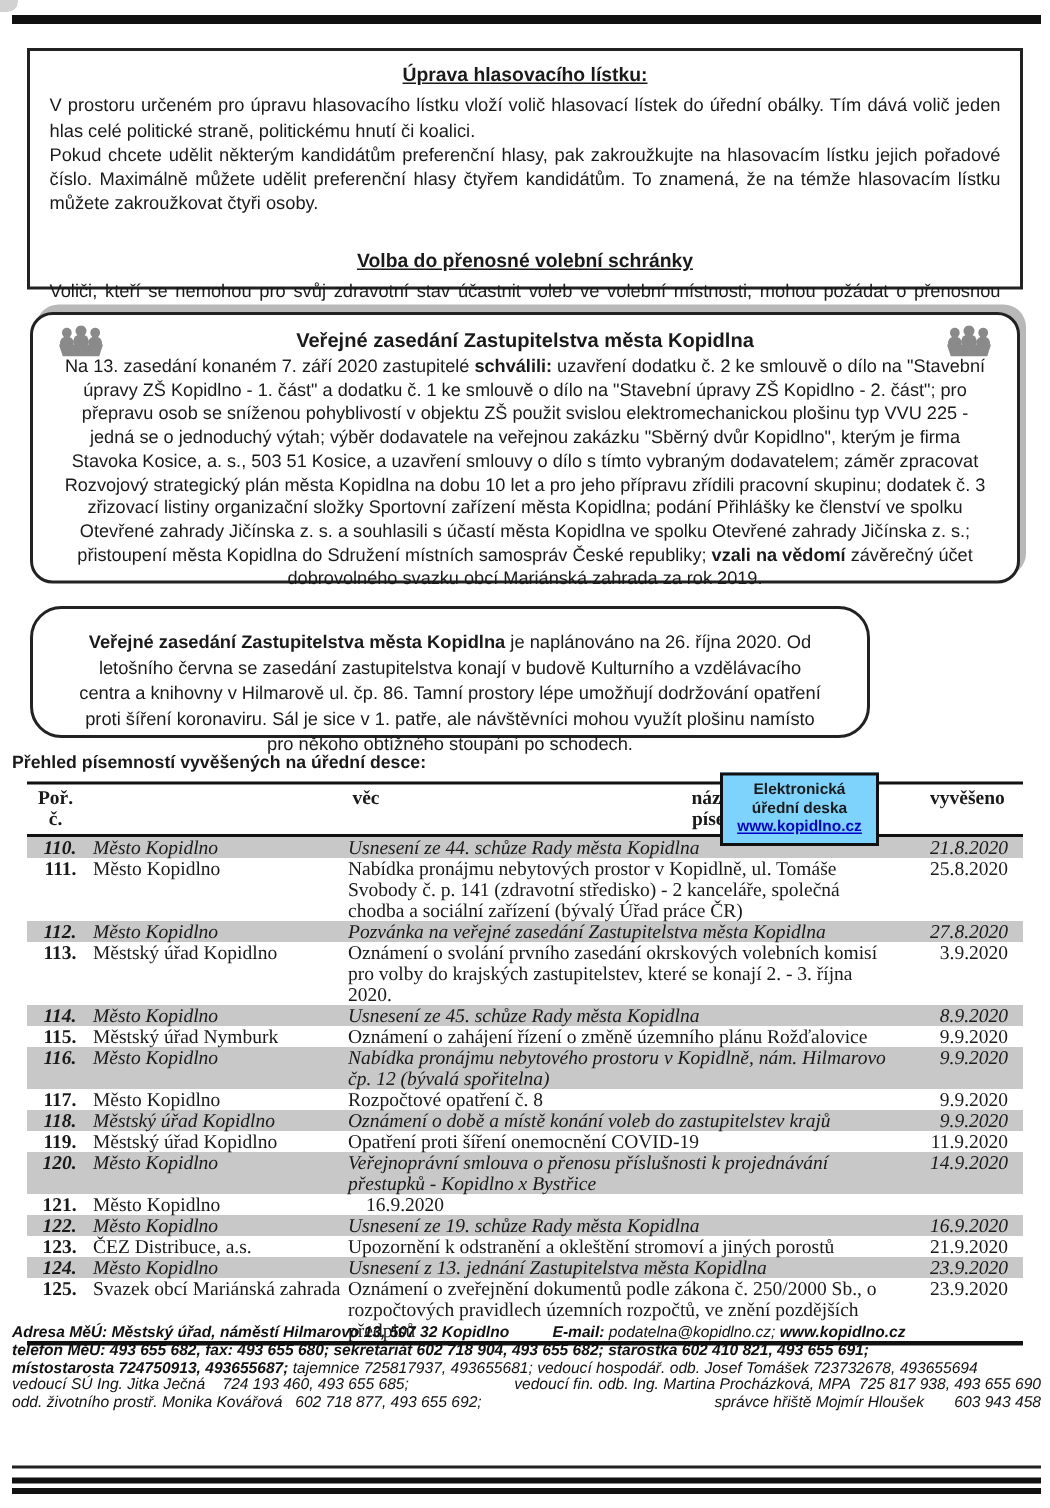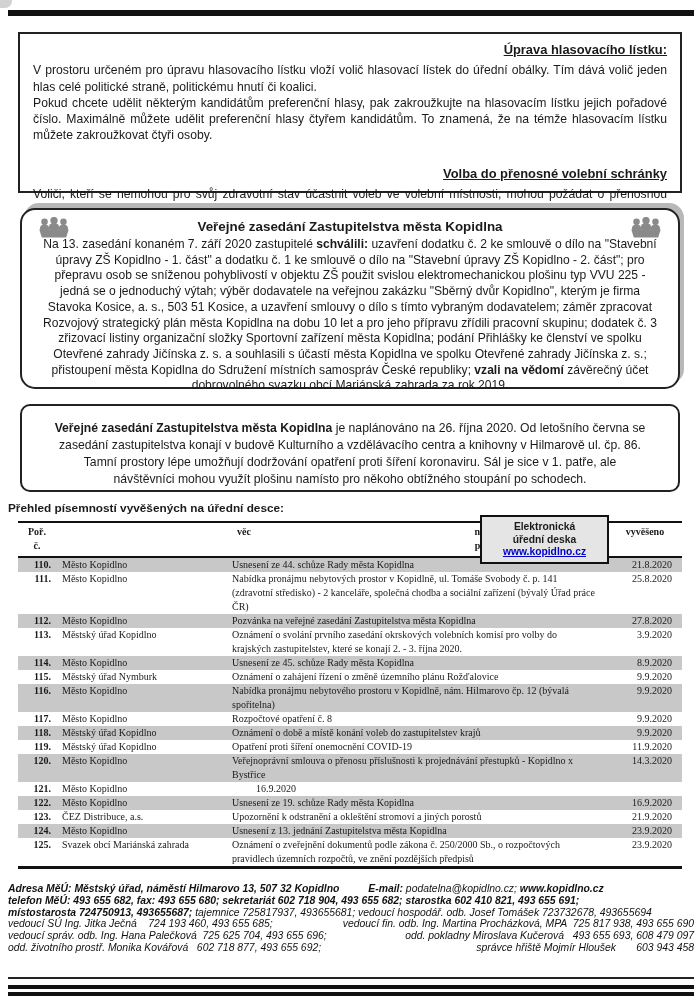--- a/index.html
+++ b/index.html
@@ -16,72 +16,72 @@
   
   .top-rule{left:8px;top:10px;width:686px;height:6px;background:#111;}
 
   
   .box1{
     left:18px;top:32px;width:664px;height:161px;box-sizing:border-box;
     border:2px solid #222;padding:6px 13px 4px;
     font-size:12.2px;line-height:16.3px;text-align:justify;
   }
   .box1 h3{
-    font-size:12.9px;margin:2px 0 4px;text-decoration:underline;text-align:right;
+    font-size:12.9px;margin:2px 0 4px;text-decoration:underline;text-align:center;
   }
   .box1 h3.second{margin-top:22px;}
   .box1 p{margin:0;}
 
   
   .box2{
     left:20px;top:208px;width:660px;height:181px;box-sizing:border-box;
     border:2px solid #222;border-radius:15px;background:#fff;
     box-shadow:4px -5px 0 #b8b8b8;
     padding:8px 18px 0;text-align:center;
   }
   .box2 .title{font-size:13.4px;font-weight:bold;margin:1px 0 3px;}
   .box2 .body{font-size:12.1px;line-height:15.7px;margin:0;}
   .meeting-icon{position:absolute;width:36px;height:21px;top:7px;}
   .meeting-icon.left{left:14px;}
   .meeting-icon.right{right:14px;}
   .meeting-icon svg{width:100%;height:100%;fill:#8a8a8a;}
 
   
   .box3{
-    left:20px;top:404px;width:660px;height:88px;box-sizing:border-box;
-    border:2px solid #222;border-radius:10px;background:#fff;
+    left:20px;top:404px;width:560px;height:88px;box-sizing:border-box;
+    border:2px solid #222;border-radius:21px;background:#fff;
     padding:14px 30px 0;text-align:center;
     font-size:12.2px;line-height:17px;
   }
 
   
   .board-title{left:8px;top:501px;font-size:11.8px;font-weight:bold;}
 
   .board{
     left:18px;top:521px;width:664px;
     border-top:2.5px solid #111;border-bottom:3px solid #111;
-    font-family:"Liberation Serif", serif;font-size:10px;line-height:14px;
+    font-family:"Liberation Serif", serif;font-size:13px;line-height:14px;
   }
   .t-head{display:flex;border-bottom:2.5px solid #111;font-weight:bold;padding:2px 0 3px;}
   .t-head .hc{text-align:center;}
   .hc1{width:38px;flex:none;}
   .hc2{width:176px;flex:none;}
   .hc3{flex:1;}
   .hc4{width:74px;flex:none;}
   .t-row{display:flex;}
-  .t-row.shaded{background:#c8c8c8;}
+  .t-row.shaded{background:#c8c8c8;font-style:italic;}
   .t-no{width:38px;flex:none;font-weight:bold;text-align:right;padding-right:5px;box-sizing:border-box;}
   .t-org{width:176px;flex:none;padding-left:6px;box-sizing:border-box;}
   .t-subj{flex:1;padding-right:10px;box-sizing:border-box;}
   .t-date{width:74px;flex:none;text-align:right;padding-right:10px;box-sizing:border-box;}
 
   
   .eboard{
-    left:480px;top:515px;width:129px;height:49px;box-sizing:border-box;z-index:6;
-    border:2px solid #111;background:#e5e5e5;text-align:center;
+    left:480px;top:515px;width:106px;height:49px;box-sizing:border-box;z-index:6;
+    border:2px solid #111;background:#7dd3fc;text-align:center;
     font-size:10.3px;font-weight:bold;line-height:12.6px;padding-top:4px;
   }
   .eboard a{color:#0000c8;text-decoration:underline;font-weight:bold;cursor:pointer;}
 
   
   .footer{
     left:8px;top:883px;width:686px;
     font-style:italic;font-size:10.4px;line-height:11.75px;color:#111;
   }
   .f-line{display:flex;white-space:pre-wrap;}
@@ -209,21 +209,21 @@
       <div class="t-row">
         <div class="t-no">119.</div>
         <div class="t-org">Městský úřad Kopidlno</div>
         <div class="t-subj">Opatření proti šíření onemocnění COVID-19</div>
         <div class="t-date">11.9.2020</div>
       </div>
       <div class="t-row shaded">
         <div class="t-no">120.</div>
         <div class="t-org">Město Kopidlno</div>
         <div class="t-subj">Veřejnoprávní smlouva o přenosu příslušnosti k projednávání přestupků - Kopidlno x Bystřice</div>
-        <div class="t-date">14.3.2020</div>
+        <div class="t-date">14.9.2020</div>
       </div>
       <div class="t-row">
         <div class="t-no">121.</div>
         <div class="t-org">Město Kopidlno</div>
         <div class="t-date">16.9.2020</div>
       </div>
       <div class="t-row shaded">
         <div class="t-no">122.</div>
         <div class="t-org">Město Kopidlno</div>
         <div class="t-subj">Usnesení ze 19. schůze Rady města Kopidlna</div>
@@ -254,19 +254,18 @@
   <div>Elektronická</div>
   <div>úřední deska</div>
   <div><a style="color: rgb(0, 0, 200);">www.kopidlno.cz</a></div>
 </div>
 
 <div class="abs footer" id="footer-lines">
     <div class="f-line"><span class="f-left"><span class="b">Adresa MěÚ: Městský úřad, náměstí Hilmarovo 13, 507 32 Kopidlno          </span><span class="b">E-mail: </span><span>podatelna@kopidlno.cz; </span><span class="b">www.kopidlno.cz</span></span></div>
     <div class="f-line"><span class="f-left"><span class="b">telefon MěÚ: 493 655 682, fax: 493 655 680; sekretariát 602 718 904, 493 655 682; starostka 602 410 821, 493 655 691;</span></span></div>
     <div class="f-line"><span class="f-left"><span class="b">místostarosta 724750913, 493655687; </span><span>tajemnice 725817937, 493655681; vedoucí hospodář. odb. Josef Tomášek 723732678, 493655694</span></span></div>
     <div class="f-line"><span class="f-left"><span>vedoucí SÚ Ing. Jitka Ječná    724 193 460, 493 655 685;</span></span><span class="f-right"><span>vedoucí fin. odb. Ing. Martina Procházková, MPA  725 817 938, 493 655 690</span></span></div>
-    <div class="f-line"><span class="f-left"><span>vedoucí správ. odb. Ing. Hana Palečková  725 625 704, 493 655 696;</span></span><span class="f-right"><span>odd. pokladny Miroslava Kučerová   493 655 693, 608 479 097</span></span></div>
     <div class="f-line"><span class="f-left"><span>odd. životního prostř. Monika Kovářová   602 718 877, 493 655 692;</span></span><span class="f-right"><span>správce hřiště Mojmír Hloušek       603 943 458</span></span></div>
   </div>
 
 <div class="abs thin-rule"></div>
 <div class="abs bot-rule1"></div>
 <div class="abs bot-rule2"></div>
 
 </body></html>

